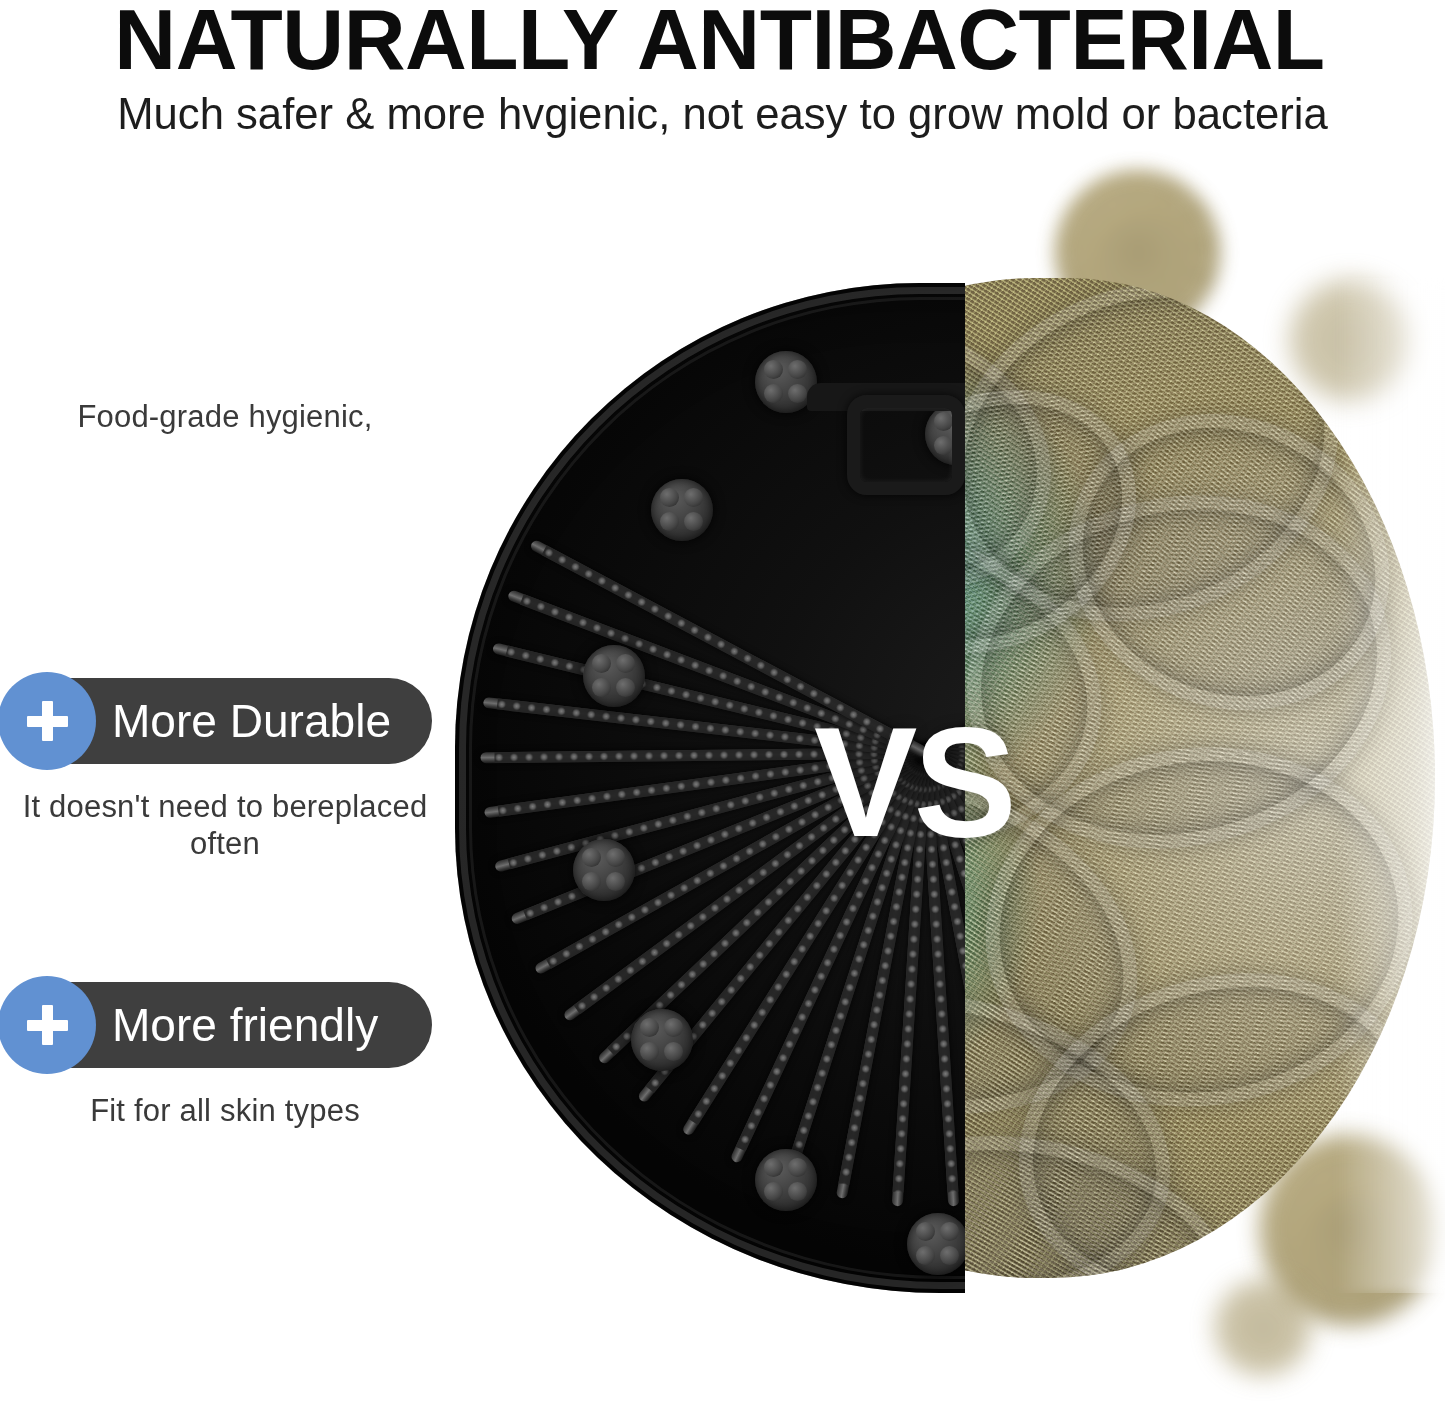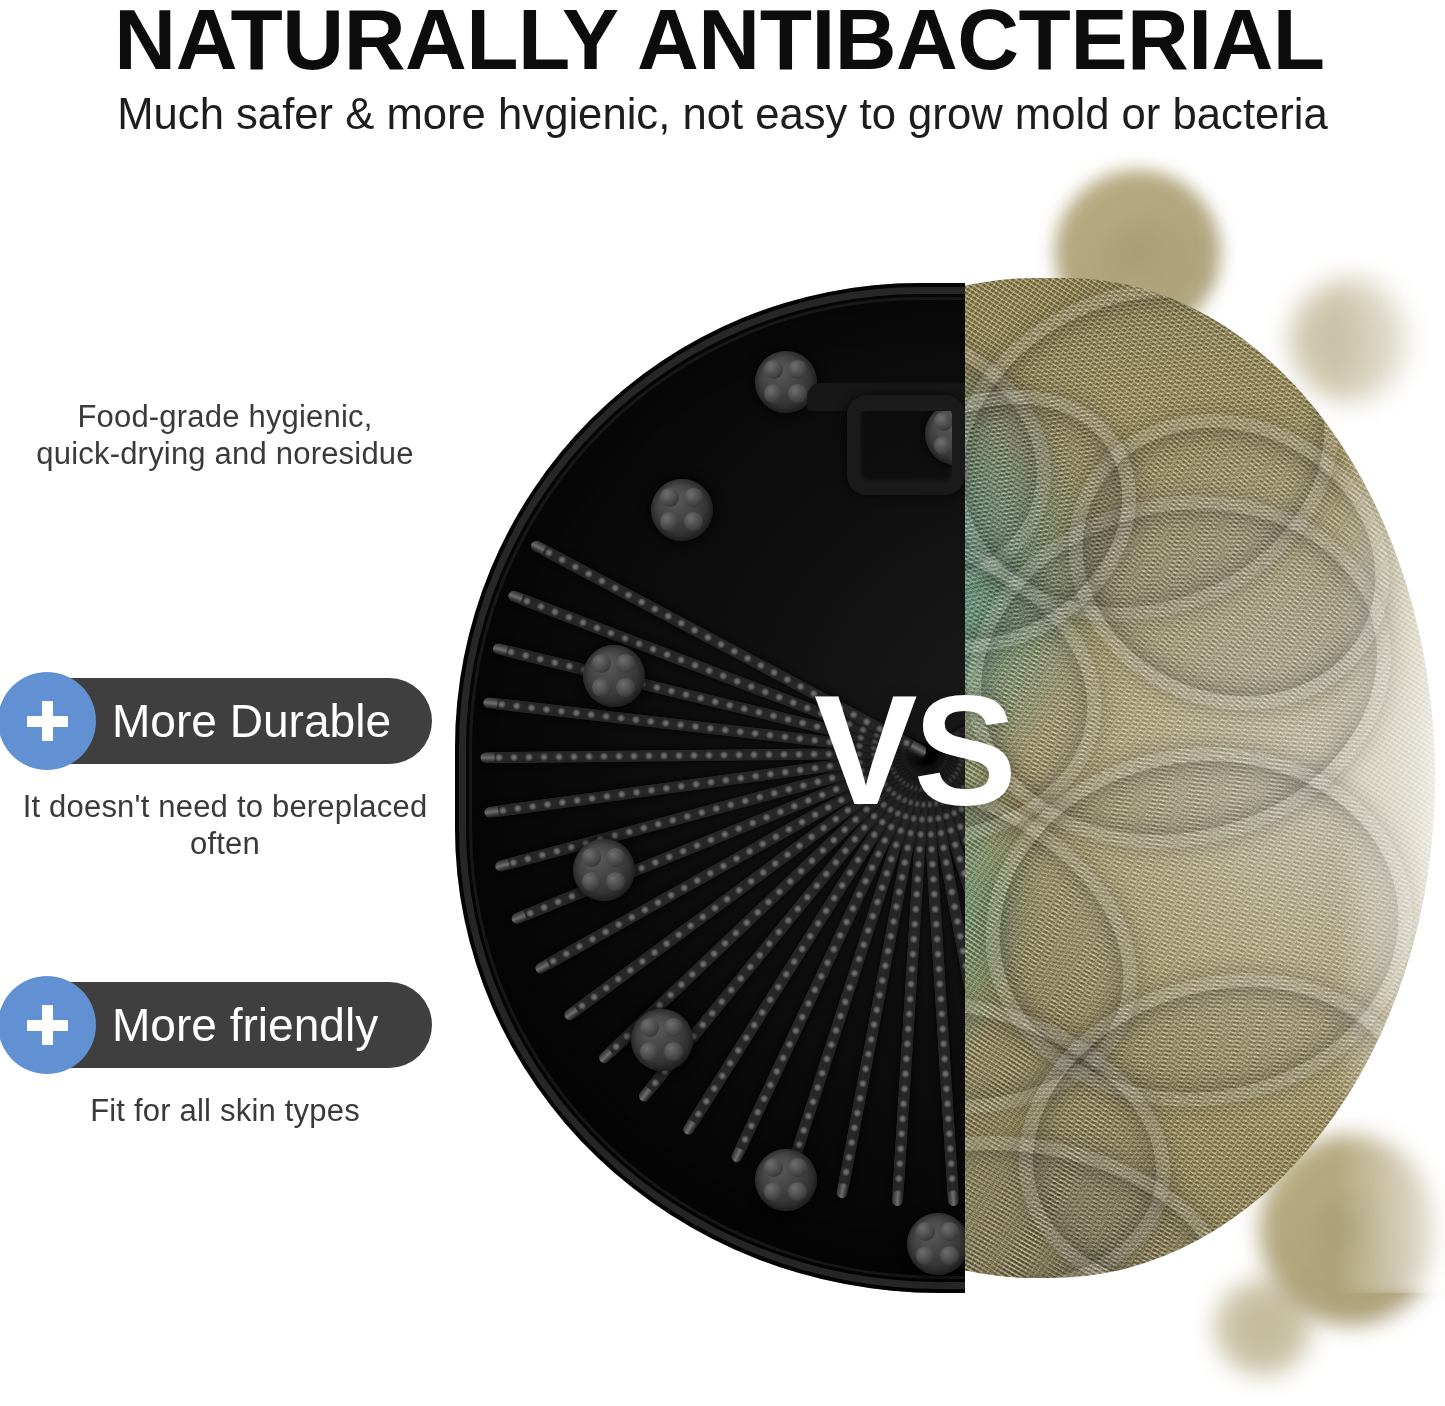--- a/index.html
+++ b/index.html
@@ -386,21 +386,21 @@
     width: 175px;
     height: 28px;
     background: #171717;
     border-radius: 14px 18px 4px 4px;
   }
 
   
   .vs {
     position: absolute;
     left: 0;
-    top: 498px;
+    top: 530px;
     width: 917px;
     text-align: center;
     font-size: 155px;
     line-height: 155px;
     font-weight: 700;
     color: #ffffff;
     letter-spacing: -4px;
     text-shadow: 0 0 14px rgba(0,0,0,0.28);
     z-index: 40;
     user-select: none;
@@ -412,21 +412,20 @@
 <div class="header">
   <div class="headline">NATURALLY ANTIBACTERIAL</div>
   <div class="subhead">Much safer &amp; more hvgienic, not easy to grow mold or bacteria</div>
 </div>
 
 <div class="features">
 
   <div class="feature f1">
     <div class="fcaption">
       <span>Food-grade hygienic,</span>
-      <span>quick-drying and noresidue</span>
     </div>
   </div>
 
   <div class="feature f2">
     <div class="pill">
       <span class="pill-plus">
         <span class="plus-glyph"></span>
       </span>
       <span class="pill-label">More Durable</span>
     </div>

